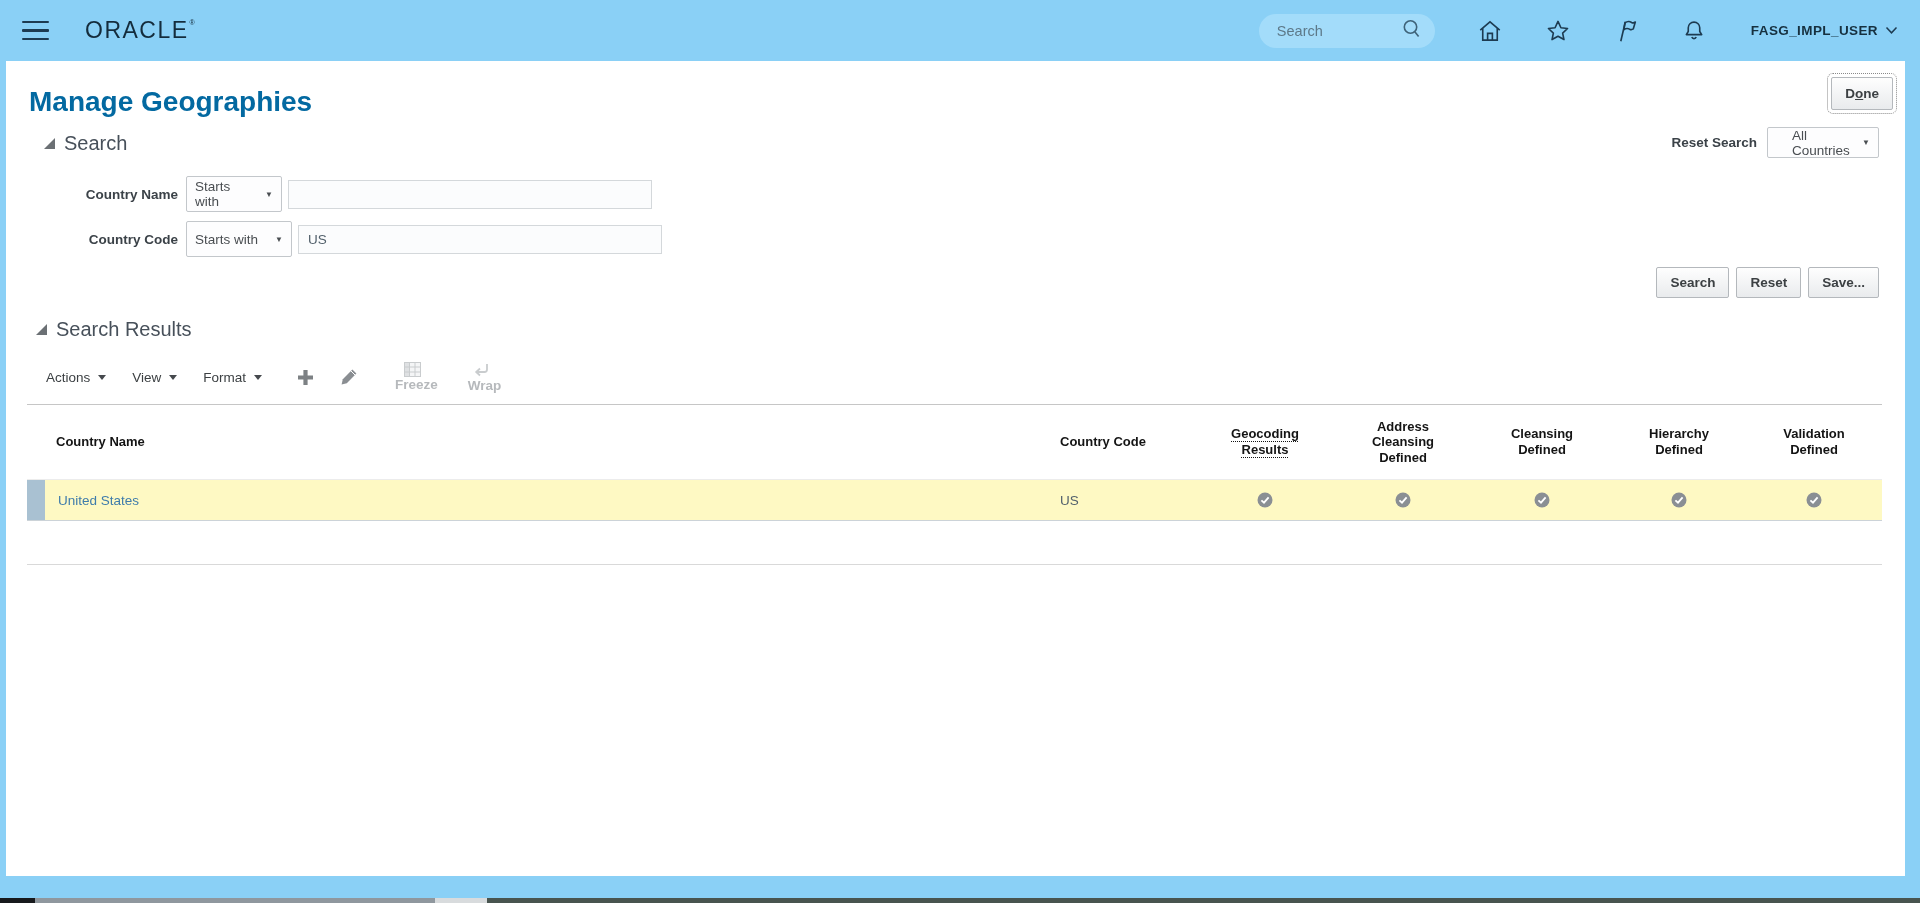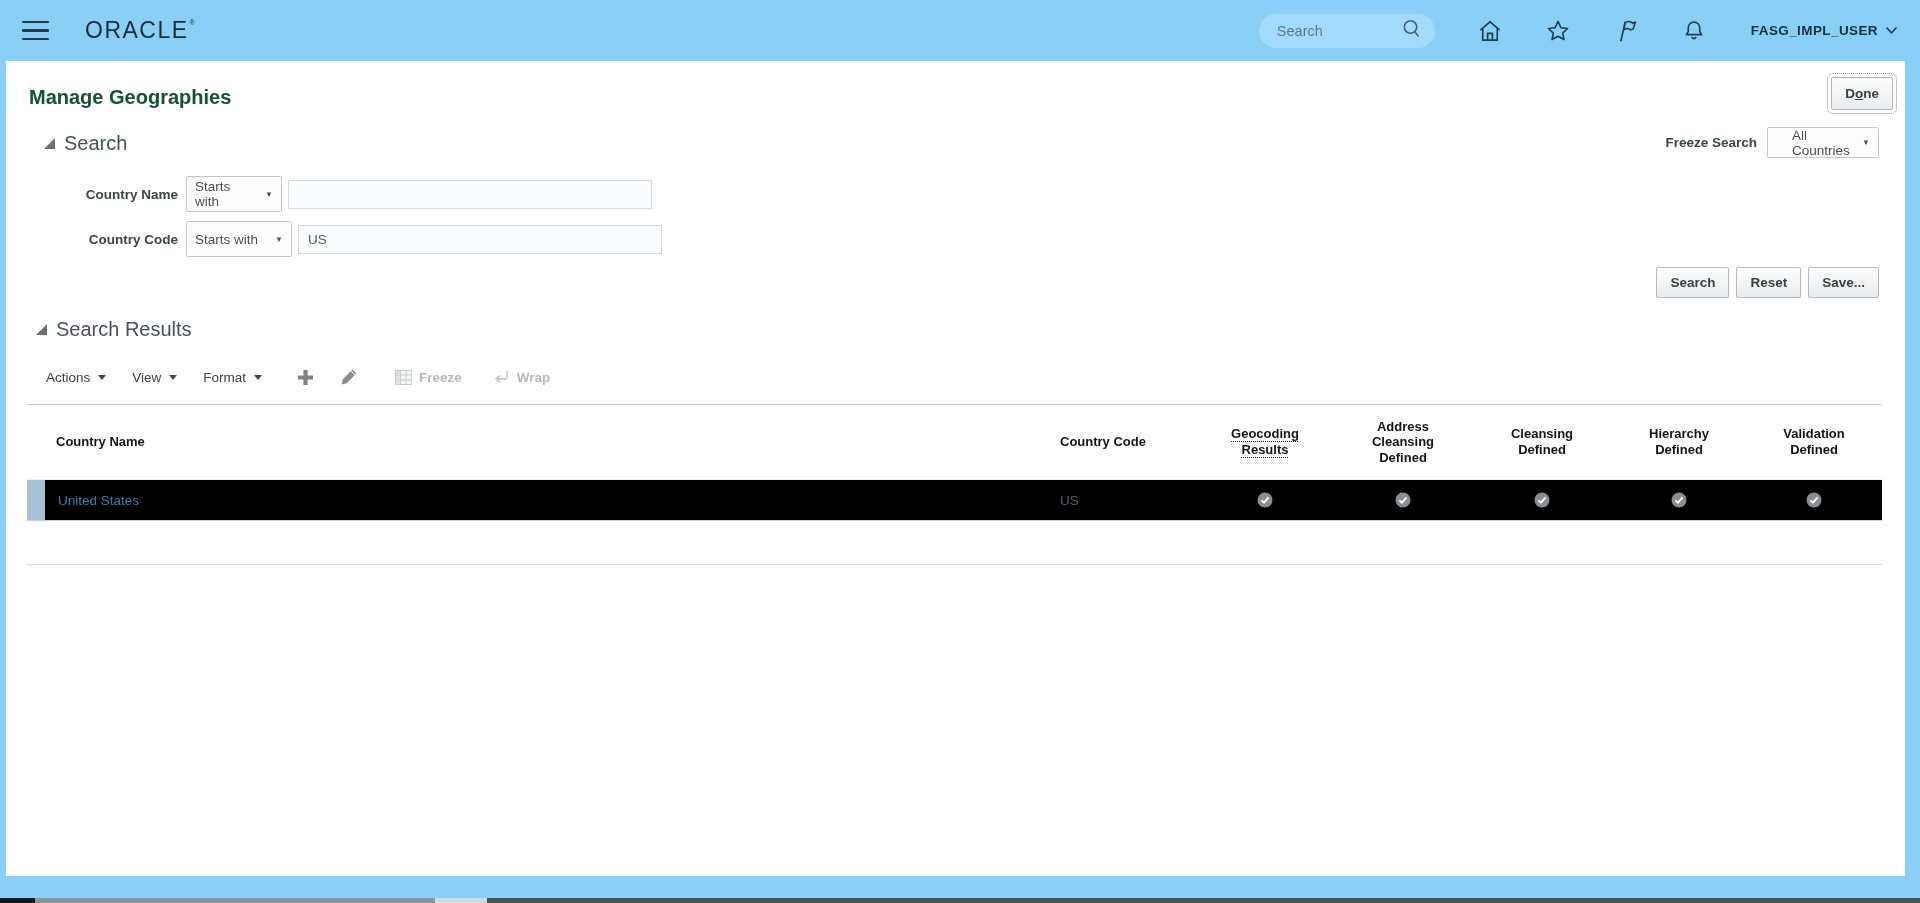--- a/index.html
+++ b/index.html
@@ -32,21 +32,21 @@
   .tb-icon svg { display: block; }
   .user-menu { margin-left: 44px; display: flex; align-items: center; cursor: pointer; }
   .user-name { font-size: 13.5px; font-weight: bold; color: #16303f; letter-spacing: .4px; }
   .user-chevron { margin-left: 7px; display: flex; }
 
   
   .panel {
     position: absolute; left: 6px; right: 15px; top: 61px; bottom: 27px;
     background: #ffffff;
   }
-  .page-title { position: absolute; left: 23px; top: 25px; font-size: 20px; color: #14532d; }
+  .page-title { position: absolute; left: 23px; top: 25px; font-size: 28px; color: #0369a1; }
   .btn {
     display: inline-flex; align-items: center; justify-content: center;
     height: 31px; padding: 0 13px; border: 1px solid #b4b8bc; border-radius: 2px;
     background: linear-gradient(#fefefe, #e9ebed);
     font-size: 13.5px; font-weight: bold; color: #3c4043; cursor: pointer; font-family: inherit;
   }
   .done-btn { position: absolute; right: 12px; top: 16px; height: 33px; outline: 1px dotted #8a8a8a; outline-offset: 3px; }
   .done-btn .ak { text-decoration: underline; }
 
   .section-header { position: absolute; display: flex; align-items: center; }
@@ -71,27 +71,27 @@
     height: 29px; width: 364px; margin-left: 6px; border: 1px solid #d4d8db; background: #fbfcfd;
     font-size: 13.5px; color: #52606b; padding: 0 9px; font-family: inherit; outline: none;
   }
   .crit-buttons { position: absolute; right: 26px; top: 206px; display: flex; gap: 7px; }
 
   
   .toolbar { position: absolute; left: 40px; top: 301px; height: 30px; display: flex; align-items: center; text-align: center; }
   .menu-item { display: flex; align-items: center; font-size: 13.5px; color: #3c4043; cursor: pointer; margin-right: 26px; }
   .menu-caret { width: 0; height: 0; border-left: 4.5px solid transparent; border-right: 4.5px solid transparent; border-top: 5.5px solid #45494d; margin-left: 8px; }
   .tool-icon { margin-right: 24px; cursor: pointer; display: flex; align-items: center; }
-  .tool-disabled { display: flex; align-items: center; font-size: 13.5px; font-weight: bold; color: #b6b9bc; margin-right: 30px; cursor: default; }
+  .tool-disabled { display: flex; align-items: center; font-size: 13.5px; font-weight: bold; color: #b6b9bc; margin-right: 30px; cursor: default; flex-direction: column; }
   .tool-disabled svg { margin-right: 7px; }
 
   
   .tbl { position: absolute; left: 21px; top: 343px; width: 1855px; border-top: 1px solid #c6c6c6; }
   .tbl-head { display: flex; height: 75px; align-items: center; border-bottom: 1px solid #ececec; }
-  .tbl-row { display: flex; height: 41px; align-items: center; background: #000000; border-bottom: 1px solid #ccd3d8; }
+  .tbl-row { display: flex; height: 41px; align-items: center; background: #fef9c3; border-bottom: 1px solid #ccd3d8; }
   .tbl-after { height: 44px; border-bottom: 1px solid #d9d9d9; }
   .c0 { width: 1008px; } .c1 { width: 161px; } .c2 { width: 138px; }
   .c3 { width: 138px; align-items: flex-end; } .c4 { width: 140px; } .c5 { width: 134px; } .c6 { width: 136px; }
   .hcell { font-size: 13px; font-weight: bold; color: #141414; line-height: 1.2; }
   .h-left0 { padding-left: 29px; text-align: left; }
   .h-left1 { padding-left: 25px; text-align: left; }
   .h-center { text-align: center; display: flex; justify-content: center; }
   .h-center .wrapbox { display: inline-block; max-width: 92px; }
   .dotted-help { text-decoration: underline dotted 1px; text-underline-offset: 3px; }
   .cell { font-size: 13.5px; color: #53616c; }
@@ -172,21 +172,21 @@
       <span class="ak">o</span>
       <span>ne</span>
     </button>
 
   <div class="section-header" style="left:38px; top:71px;">
     <span class="disclosure"></span>
     <span class="section-title">Search</span>
   </div>
 
   <div class="saved-search">
-    <span class="saved-search-label">Freeze Search</span>
+    <span class="saved-search-label">Reset Search</span>
     <div class="dropdown" style="width:112px;padding-left:24px;">
       <span>All Countries</span>
       <span class="dd-arrow">▼</span>
     </div>
   </div>
 
   <div class="field-row" style="top:115px;">
     <span class="field-label">Country Name</span>
     <div class="dropdown op-select" style="width:96px;">
       <span>Starts with</span>

